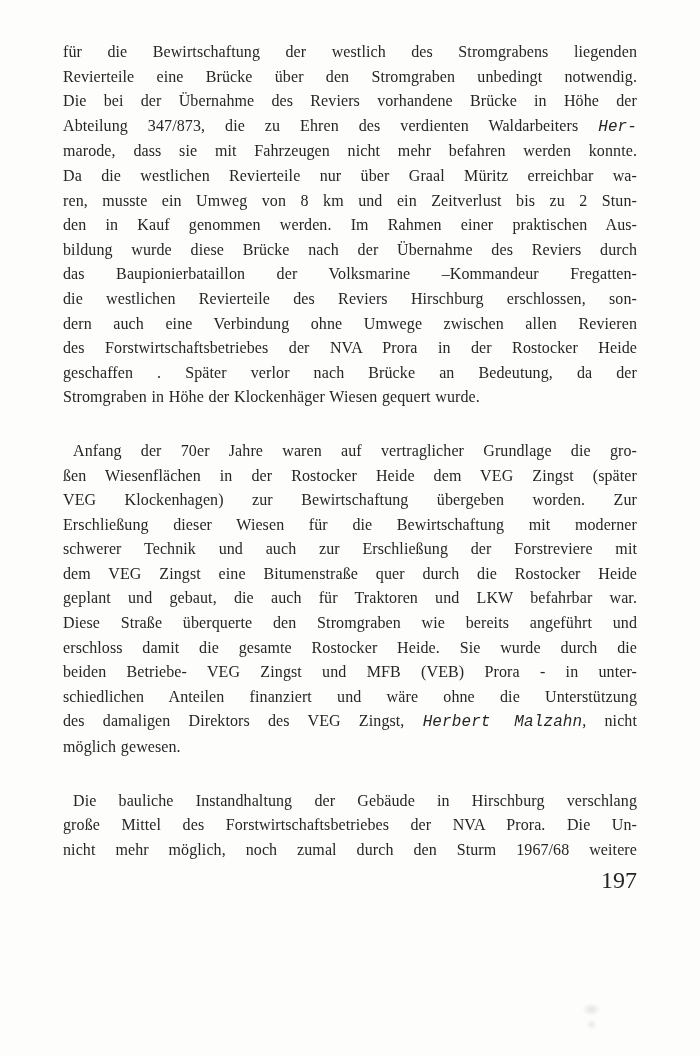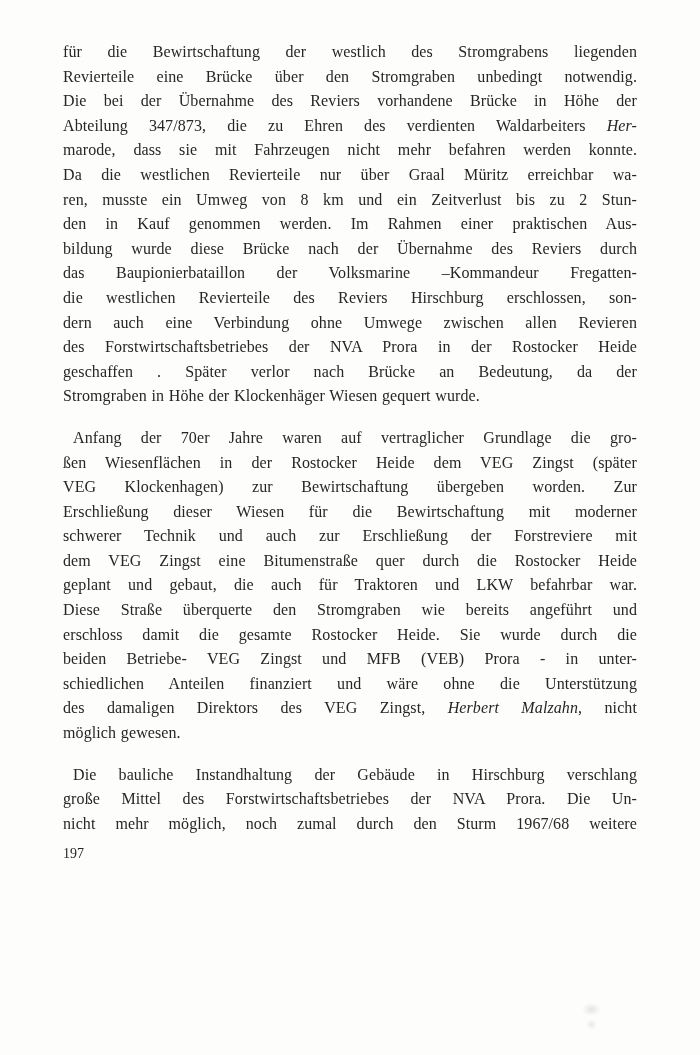--- a/index.html
+++ b/index.html
@@ -9,37 +9,37 @@
     font-family: "Liberation Serif", "DejaVu Serif", serif;
     color: #262626;
     position: relative;
     overflow: hidden;
   }
   .scan-page { position: absolute; inset: 0; }
   .text-block {
     position: absolute;
     left: 63px; top: 40px; width: 574px;
   }
-  .paragraph + .paragraph { margin-top: 17px; }
+  .paragraph + .paragraph { margin-top: 29px; }
   .line {
     font-size: 16px;
     line-height: 24.6px;
     text-align: justify;
     text-align-last: justify;
     text-justify: inter-word;
     word-spacing: 0.6px;
     letter-spacing: 0.1px;
   }
   .line-last { text-align-last: left; }
   .line-indent { text-indent: 10px; }
-  .italic { font-style: italic; }
+  .italic { font-style: italic; font-family: Liberation Mono, monospace; }
   .page-number {
     margin-top: 6px;
-    text-align: left;
-    font-size: 14px;
+    text-align: right;
+    font-size: 24px;
     line-height: 24.6px;
   }
   .smudge-a {
     position: absolute; left: 582px; top: 1003px;
     width: 19px; height: 13px; border-radius: 50%;
     background: radial-gradient(closest-side, #e4e4e4, rgba(255,255,255,0));
   }
   .smudge-b {
     position: absolute; left: 586px; top: 1019px;
     width: 11px; height: 11px; border-radius: 50%;

